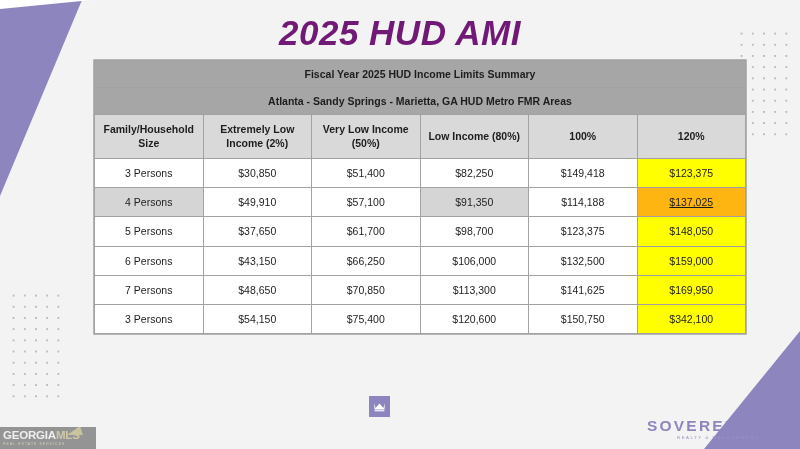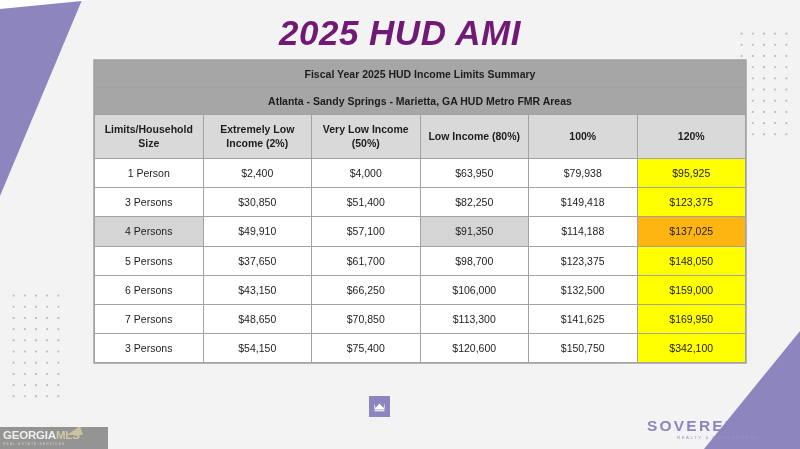--- a/index.html
+++ b/index.html
@@ -120,21 +120,21 @@
   }
   .data-row td {
     height: 28.2px;
     background: #ffffff;
   }
   .data-row td.size-cell {
     text-align: left;
     padding-left: 8px;
   }
   td.hl-yellow { background: #ffff00 !important; }
-  td.hl-orange { background: #ffb511 !important; }
+  td.hl-orange { background: #ffb511 !important; text-decoration: underline; }
   td.hl-gray   { background: #d5d5d5 !important; }
 
   
   #sovereign-logo {
     position: absolute;
     left: 0;
     top: 396px;
     width: 759px;
     text-align: right;
     z-index: 6;
@@ -161,21 +161,21 @@
     letter-spacing: 1.5px;
     color: #9a93c4;
     margin-top: 1px;
   }
 
   
   #gamls-watermark {
     position: absolute;
     left: 0;
     bottom: 0;
-    width: 108px;
+    width: 96px;
     height: 22px;
     background: rgba(70,70,70,0.55);
     z-index: 9;
     display: flex;
     align-items: center;
     overflow: hidden;
   }
   .gamls-inner {
     position: relative;
     padding-left: 3px;
@@ -222,36 +222,28 @@
 
   <table id="ami-table">
     <tbody>
       <tr class="banner-row">
         <td colspan="6">Fiscal Year 2025 HUD Income Limits Summary</td>
       </tr>
       <tr class="banner-row">
         <td colspan="6">Atlanta - Sandy Springs - Marietta, GA HUD Metro FMR Areas</td>
       </tr>
       <tr class="colhead-row">
-        <th style="width:121px">Limits/Household Size</th>
+        <th style="width:121px">Family/Household Size</th>
         <th style="width:105px">Extremely Low Income (2%)</th>
         <th style="width:105px">Very Low Income (50%)</th>
         <th style="width:107px">Low Income (80%)</th>
         <th style="width:107px">100%</th>
         <th style="width:107px">120%</th>
       </tr>
 
-      <tr class="data-row">
-        <td class="size-cell">1 Person</td>
-        <td>$2,400</td>
-        <td>$4,000</td>
-        <td>$63,950</td>
-        <td>$79,938</td>
-        <td class="hl-yellow">$95,925</td>
-      </tr>
       <tr class="data-row">
         <td class="size-cell">3 Persons</td>
         <td>$30,850</td>
         <td>$51,400</td>
         <td>$82,250</td>
         <td>$149,418</td>
         <td class="hl-yellow">$123,375</td>
       </tr>
       <tr class="data-row">
         <td class="size-cell hl-gray">4 Persons</td>

